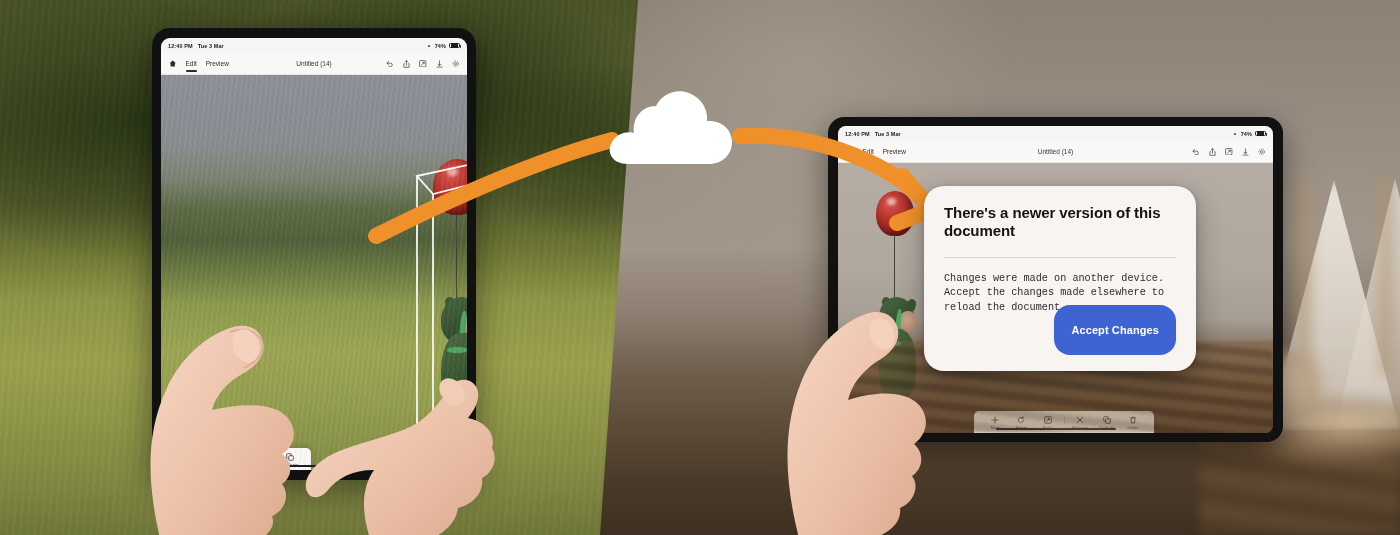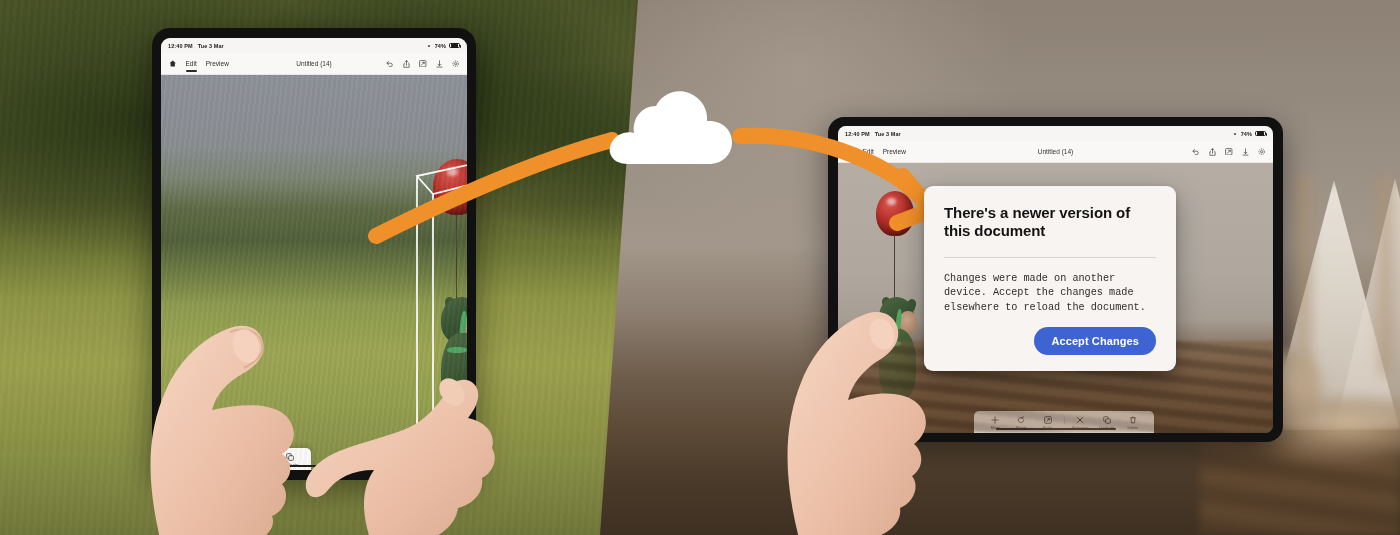--- a/index.html
+++ b/index.html
@@ -174,34 +174,34 @@
   }
   .tool { display:flex; flex-direction:column; align-items:center; gap:2px;
           width:27px; cursor:pointer; }
   .tool-label { font-size:3.6px; color:#444; letter-spacing:.05px; white-space:nowrap; }
   .dock-sep { width:.5px; align-self:stretch; background:rgba(0,0,0,.13); margin:1px 3px 6px; }
   .homebar { position:absolute; left:50%; transform:translateX(-50%); bottom:3px;
              height:2.5px; border-radius:2px; background:#1d1d1d; }
 
   
   #dialog {
-    position:absolute; left:924px; top:186px; width:252px; height:185px;
-    background:#f7f4f1; border-radius:9px;
+    position:absolute; left:924px; top:186px; width:272px; height:185px;
+    background:#f7f4f1; border-radius:20px;
     box-shadow: 0 10px 28px rgba(0,0,0,.32), 0 2px 6px rgba(0,0,0,.18);
     padding:18px 20px 16px; z-index: 40;
   }
   #dlg-title { font-size:15px; font-weight:700; color:#141414; line-height:1.22; letter-spacing:-.1px; }
   #dlg-rule { height:1px; background:rgba(0,0,0,.13); margin:16px 0 14px; }
   #dlg-body { font-size:10.2px; color:#2e2e2e; line-height:1.42;font-family:Liberation Mono, monospace; }
   #dlg-btn {
     position:absolute; right:20px; bottom:16px;
     background:#3e63d3; color:#fff; border:none;
     font-family:"Liberation Sans", sans-serif;
     font-size:11px; font-weight:700; letter-spacing:.1px;
-    padding:8px 17px; border-radius:16px; cursor:pointer;
+    padding:19px 17px; border-radius:16px; cursor:pointer;
   }
 
   
   #cloud { position:absolute; left:604px; top:86px; width:134px; height:82px; z-index:30; }
   #cloud svg { display:block; width:100%; height:100%; overflow:visible; }
   .arrow-layer { position:absolute; left:0; top:0; width:1400px; height:535px;
                  pointer-events:none; z-index:28; }
 
   
   .hand { position:absolute; pointer-events:none; }

